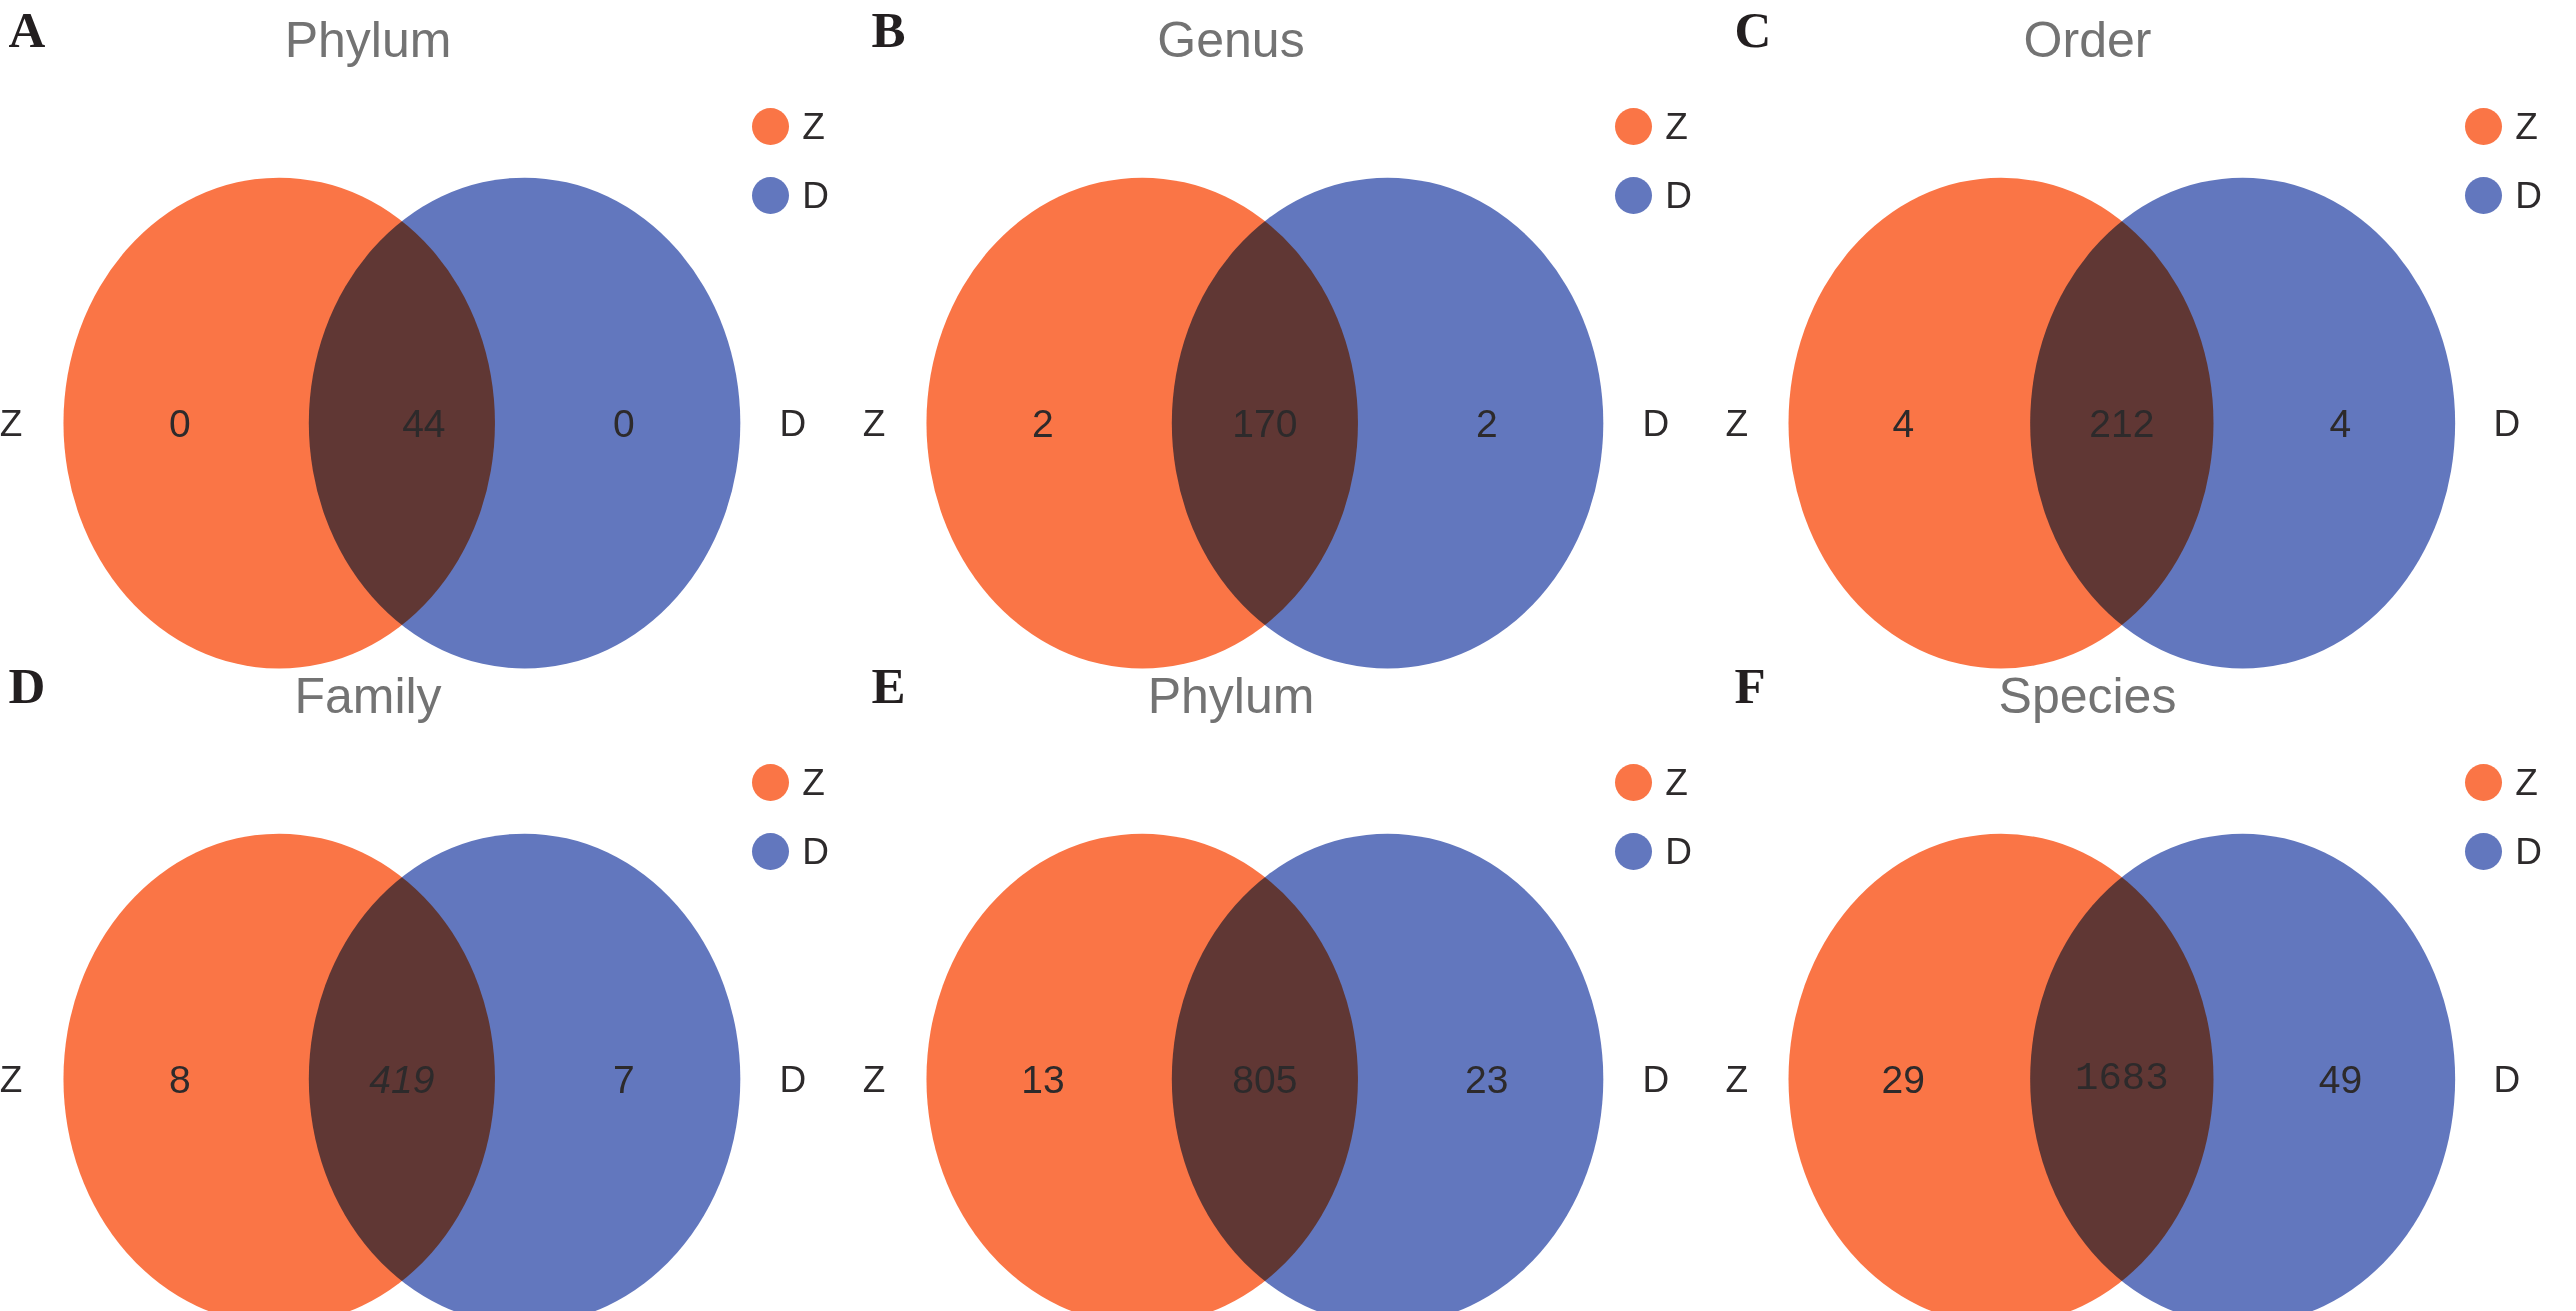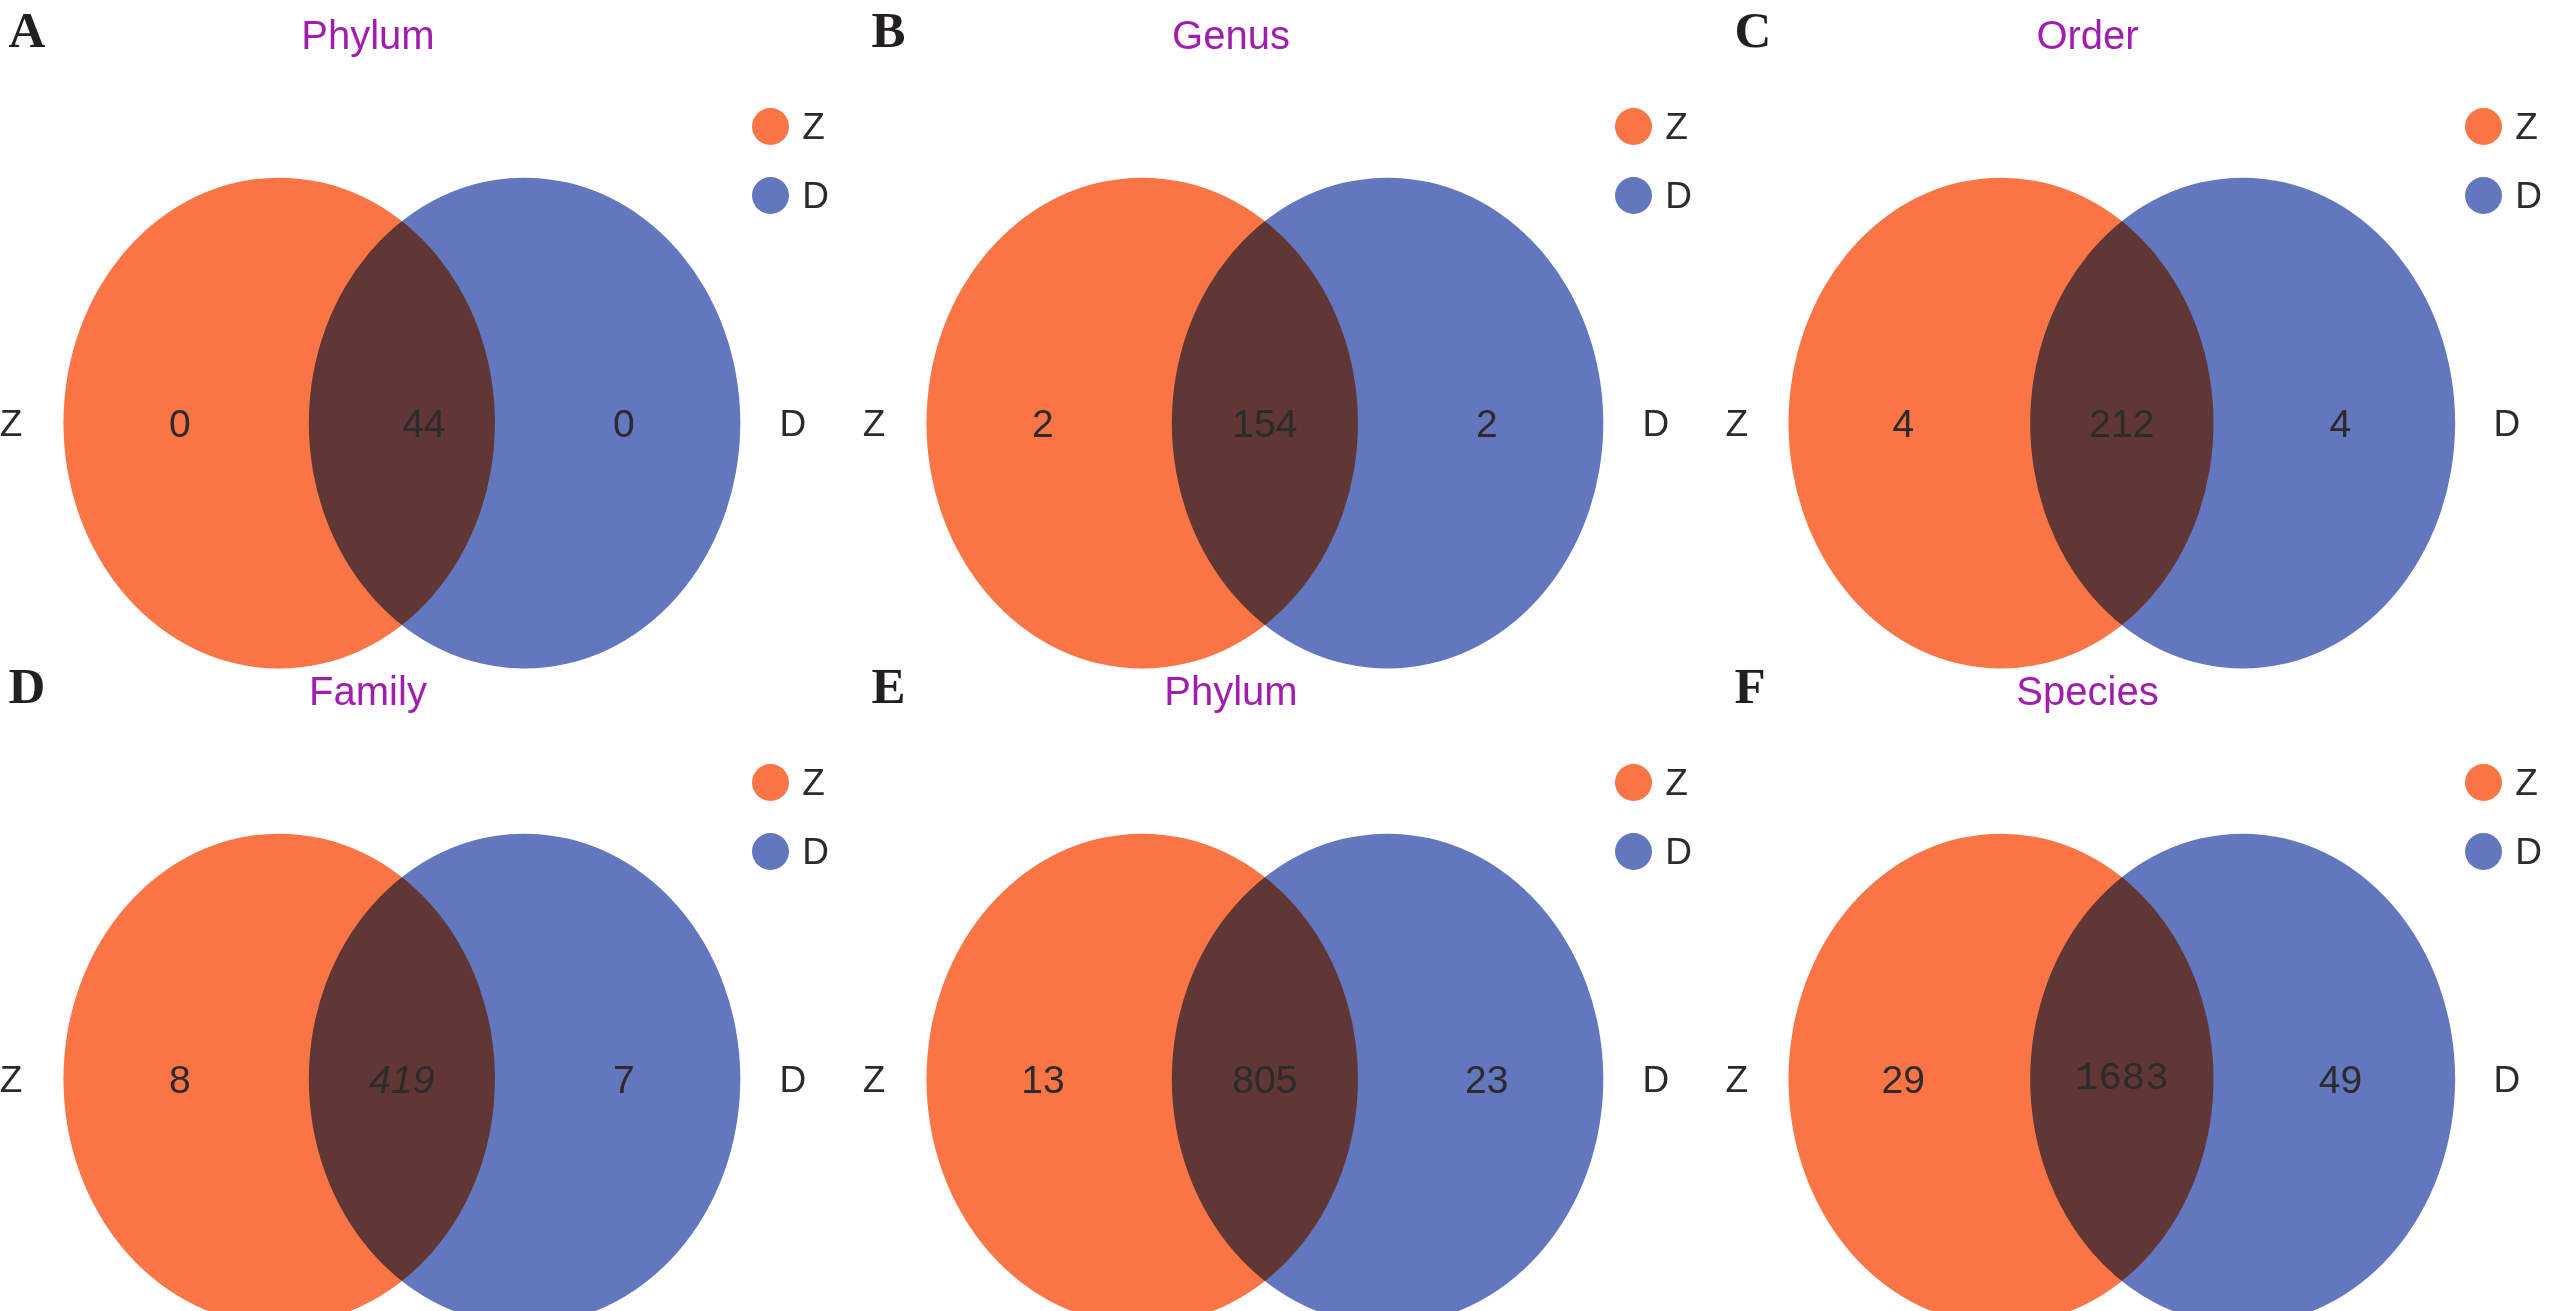--- a/index.html
+++ b/index.html
@@ -44,23 +44,23 @@
   }
 
   
   .panel-title {
     position: absolute;
     left: 0;
     right: 0;
     top: 15.2px;
     text-align: center;
     font-family: "Liberation Sans", sans-serif;
-    font-size: 40px;
-    line-height: 1;
-    color: #a21caf;
+    font-size: 50px;
+    line-height: 1;
+    color: #737373;
     padding-right: 127px;
     box-sizing: border-box;
   }
 
   
   .venn-stage {
     position: absolute;
     left: 0;
     top: 0;
     width: 100%;
@@ -173,21 +173,21 @@
     <div class="venn-stage">
       <svg class="venn-svg" viewBox="0 0 1020 775" preserveAspectRatio="none">
         <g class="venn-circles">
           <circle cx="330" cy="499.875" r="1" transform="translate(330 499.875) scale(255 290) translate(-330 -499.875)" fill="#FA7546"></circle>
           <circle cx="620" cy="499.875" r="1" transform="translate(620 499.875) scale(255 290) translate(-620 -499.875)" fill="#6277BE"></circle>
         </g>
       </svg>
 
       <div class="count" style="left:20.852941176470587%; top:64.5%;">2</div>
 
-      <div class="count" style="left:46.568627450980394%; top:64.5%;">154</div>
+      <div class="count" style="left:46.568627450980394%; top:64.5%;">170</div>
 
       <div class="count" style="left:72.2843137254902%; top:64.5%;">2</div>
 
       <div class="set-label" style="left:1.2745098039215685%; top:64.5%;">Z</div>
 
       <div class="set-label" style="left:91.86274509803921%; top:64.5%;">D</div>
     </div>
 
     <div class="legend">
       <div class="legend-row">

